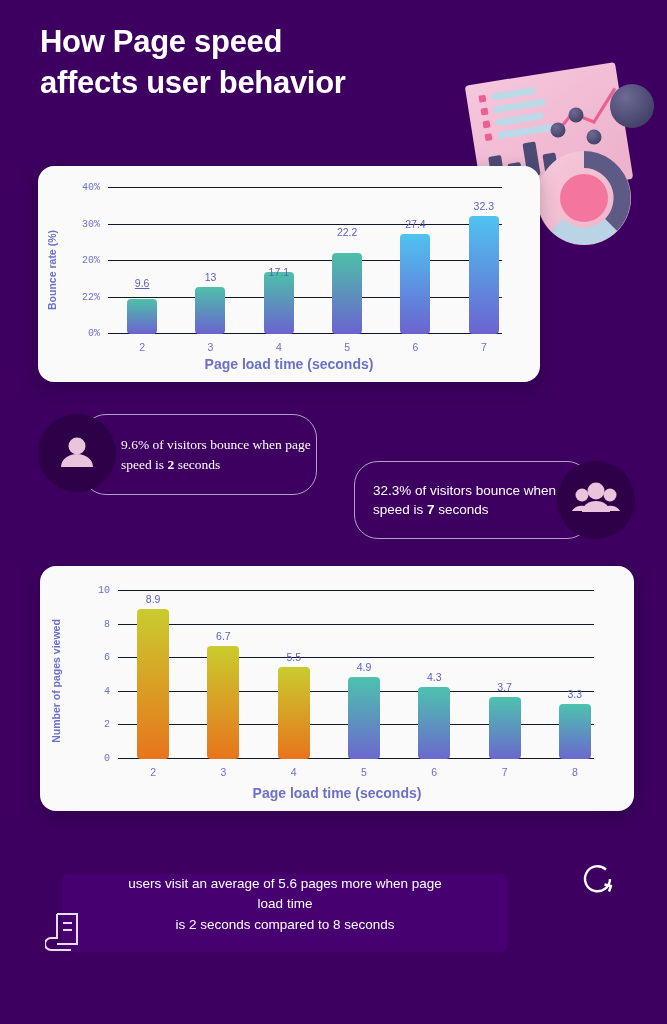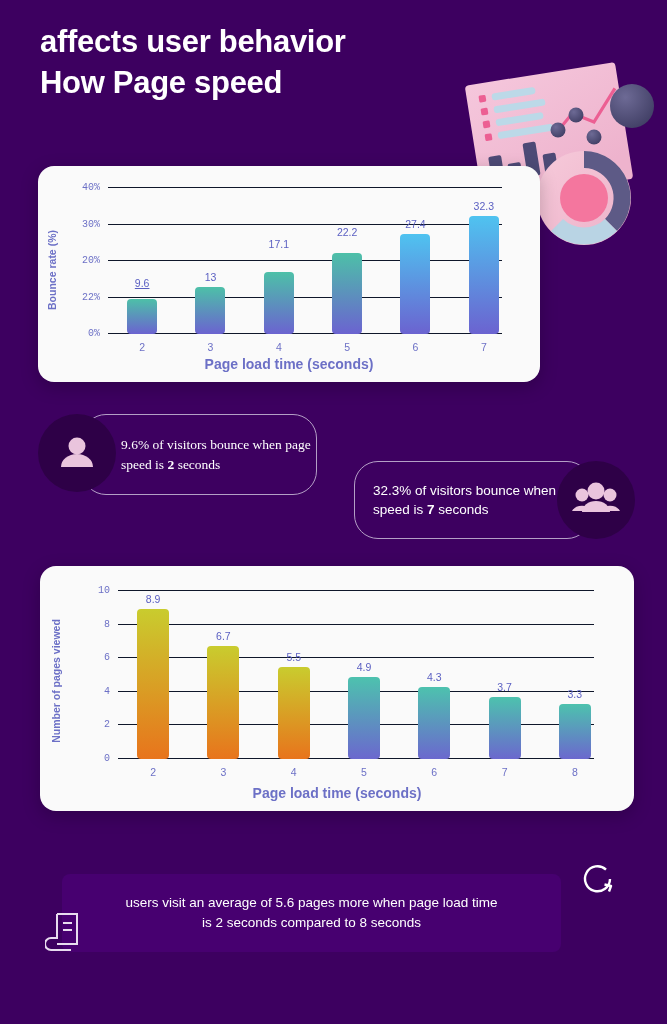--- a/index.html
+++ b/index.html
@@ -91,40 +91,40 @@
   .icon-circle {
     position: absolute; border-radius: 50%;
     background: #2e0047; display: flex; align-items: center; justify-content: center;
     z-index: 5;
   }
   #icon-person { left: 38px; top: 414px; width: 78px; height: 78px; }
   #icon-group  { left: 557px; top: 461px; width: 78px; height: 78px; }
 
   
   #footer-box {
-    position: absolute; left: 62px; top: 874px; width: 499px; height: 78px;
+    position: absolute; left: 62px; top: 874px; width: 446px; height: 78px;
     background: #470070; border-radius: 8px; z-index: 3;
-    display: flex; align-items: center; justify-content: center;
+    display: flex; justify-content: center;
   }
   .footer-text {
     font-size: 13.5px; color: #ffffff; text-align: center; line-height: 1.5;
     padding: 0 60px;
   }
   #icon-scroll { position: absolute; left: 45px; top: 910px; z-index: 5; }
   #icon-refresh { position: absolute; left: 577px; top: 858px; z-index: 5; }
 </style>
 </head>
 <body>
 
 <div class="page">
 
   <div class="header">
     <div class="title">
+      <div>How Page speed</div>
       <div>affects user behavior</div>
-      <div>How Page speed</div>
     </div>
   </div>
 
   <div class="deco">
     <svg width="205" height="200" viewBox="0 0 205 200">
       <defs>
         <linearGradient id="cardg" x1="0" y1="0" x2="0.6" y2="1">
           <stop offset="0%" stop-color="#f5c7dc"></stop>
           <stop offset="100%" stop-color="#eeb3cd"></stop>
         </linearGradient>
@@ -196,21 +196,21 @@
             <div class="barval" style="bottom: 45px; text-decoration: underline;">9.6</div>
             <div class="bar" style="height: 35.04px; width: 30px; background: linear-gradient(rgb(77, 192, 168), rgb(107, 99, 208));"></div>
             <div class="xtick">2</div>
           </div>
           <div class="barwrap">
             <div class="barval" style="bottom: 51.45px;">13</div>
             <div class="bar" style="height: 47.45px; width: 30px; background: linear-gradient(rgb(77, 192, 168), rgb(107, 99, 208));"></div>
             <div class="xtick">3</div>
           </div>
           <div class="barwrap">
-            <div class="barval" style="bottom: 84px;">17.1</div>
+            <div class="barval" style="bottom: 56px;">17.1</div>
             <div class="bar" style="height: 62.415px; width: 30px; background: linear-gradient(rgb(77, 192, 168), rgb(107, 99, 208));"></div>
             <div class="xtick">4</div>
           </div>
           <div class="barwrap">
             <div class="barval" style="bottom: 96px; margin-top: 36px;">22.2</div>
             <div class="bar" style="height: 81.03px; width: 30px; background: linear-gradient(rgb(77, 192, 168), rgb(107, 99, 208));"></div>
             <div class="xtick">5</div>
           </div>
           <div class="barwrap">
             <div class="barval" style="bottom: 104.01px;">27.4</div>

